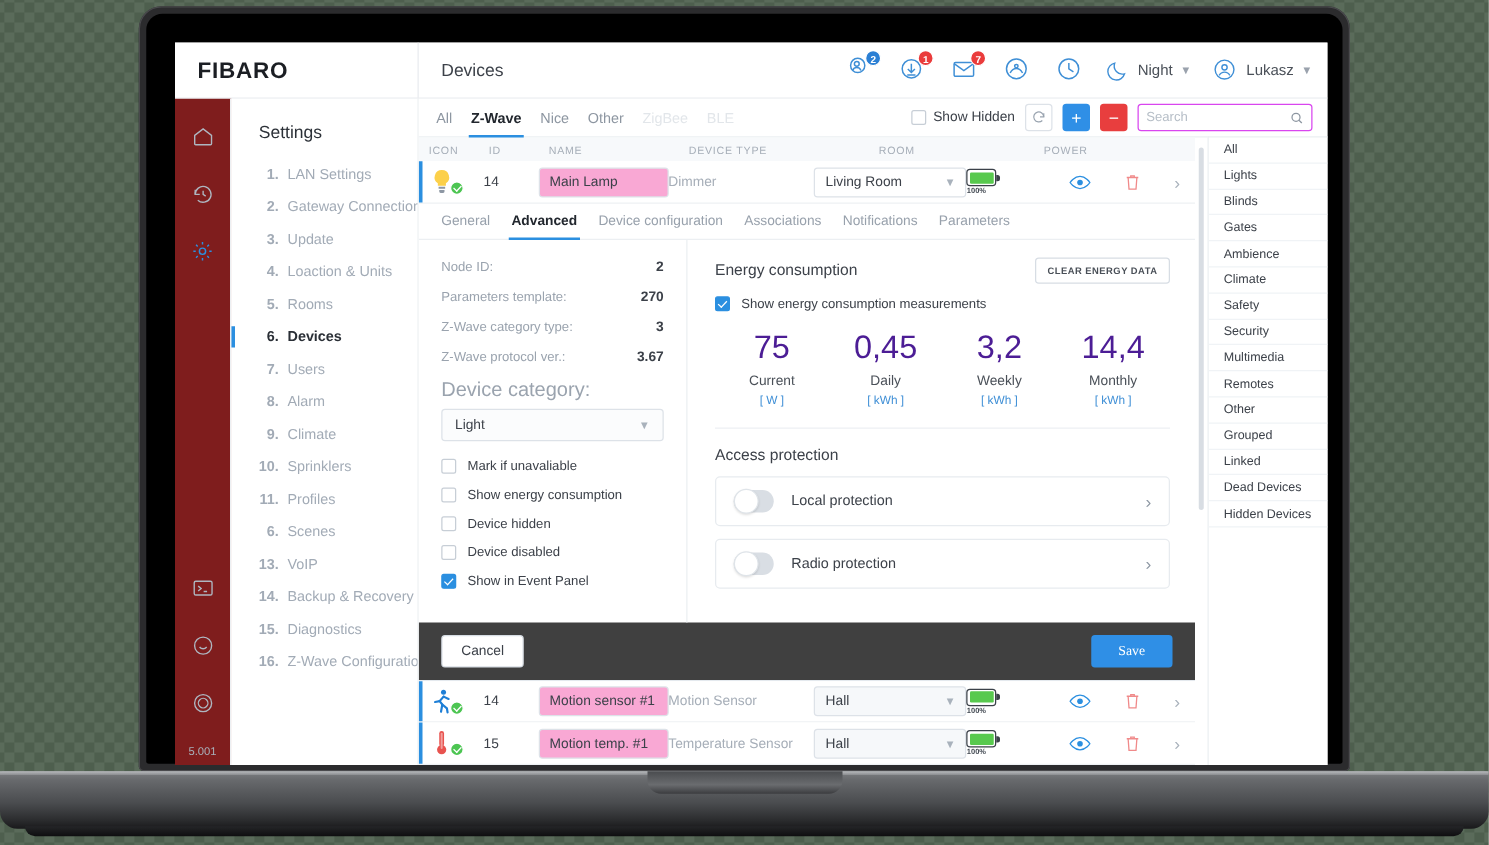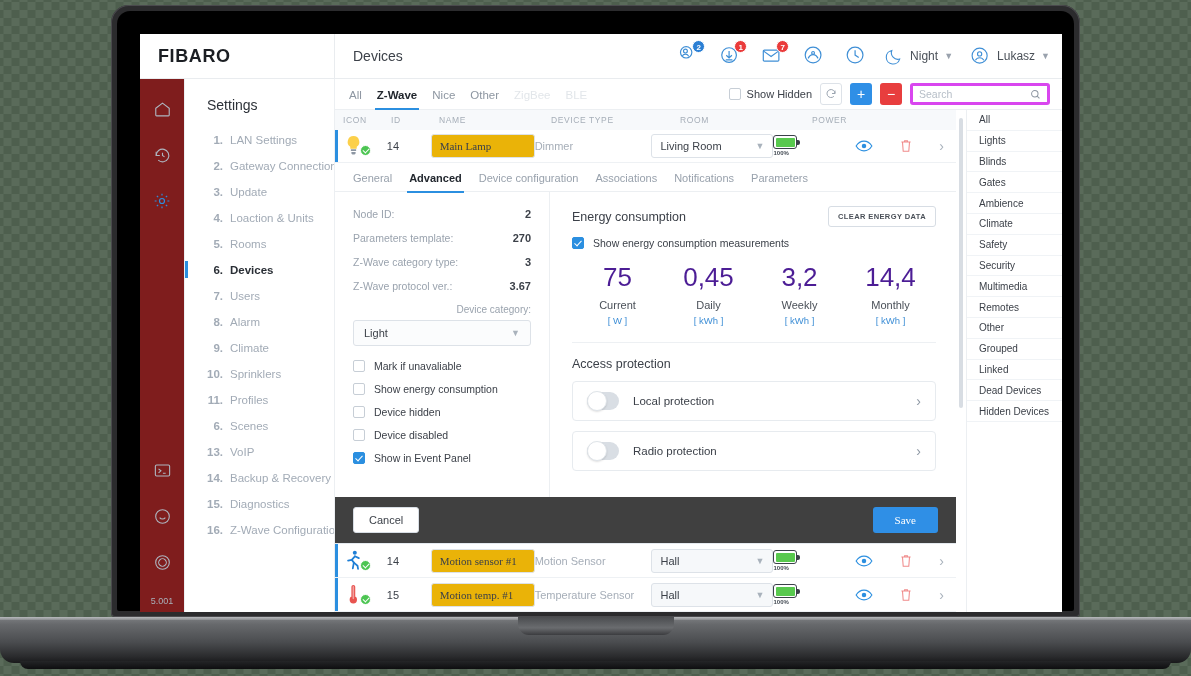--- a/index.html
+++ b/index.html
@@ -133,64 +133,64 @@
     border: solid #fff; border-width: 0 1.6px 1.6px 0; transform: rotate(43deg);
   }
   .btn-sq {
     width: 22px; height: 22px; border-radius: 3px; display: flex; align-items: center; justify-content: center;
     font-size: 14px; color: #fff; line-height: 1;
   }
   .btn-refresh { background: #fff; border: 1px solid #dde2e8; color: #9aa4b0; font-size: 11px; }
   .btn-add { background: #2f8fe6; }
   .btn-del { background: #e83e3e; }
   .search {
-    width: 140px; height: 22px; border: 3px solid #d946ef; border-radius: 3px;
+    width: 140px; height: 22px; border: 1px solid #d946ef; border-radius: 3px;
     display: flex; align-items: center; padding: 0 6px; background:#fff;
   }
   .search input { border: none; outline: none; font-size: 10.5px; color: #3c4149; width: 100%; font-family: inherit; }
   .search input::placeholder { color: #b6bec7; }
   .search .sicon { color: #8d96a1; font-size: 11px; }
 
   
   .content-row { flex: 1; display: flex; min-height: 0; }
   .scroll-col { flex: 1; min-width: 0; display: flex; flex-direction: column; overflow: hidden; border-top: 1px solid #eceff2; }
   .vscroll { width: 10px; flex: 0 0 10px; background: #fff; border-top: 1px solid #eceff2; padding: 8px 3px; }
   .vscroll-thumb { width: 4px; height: 290px; background: #d8dde3; border-radius: 2px; }
 
   
   .thead {
     height: 22px; display: flex; align-items: center; background: #f7f9fb;
     font-size: 8.5px; letter-spacing: .6px; color: #a6aeb8; padding-left: 8px;
   }
   .c-icon { width: 48px; }
   .c-id { width: 48px; }
   .c-name { width: 112px; }
-  .c-type { width: 129px; }
+  .c-type { width: 152px; }
   .c-room { width: 132px; }
   .c-power { width: 70px; }
   .c-act { flex: 1; }
 
   
   .drow {
     height: 38px; display: flex; align-items: center; padding-left: 8px;
     border-bottom: 1px solid #eef1f4; position: relative; background: #fff;
   }
   .drow::before { content:""; position:absolute; left:0; top:0; bottom:0; width:3px; background:#2b8fe0; }
   .dev-ico { width: 48px; position: relative; display: flex; align-items: center; }
   .ok-dot {
     position: absolute; left: 17px; bottom: 1px; width: 11px; height: 11px; border-radius: 50%;
     background: #4cc552; border: 1.5px solid #fff; display:flex; align-items:center; justify-content:center;
   }
   .ok-dot::after { content:""; width:3px; height:5px; border: solid #fff; border-width: 0 1.4px 1.4px 0; transform: rotate(43deg); margin-top:-1px;}
   .dev-id { width: 48px; font-size: 11px; color: #3c4149; }
   .dev-name { width: 112px; }
   .inp {
     width: 104px; height: 24px; border: 1px solid #dde2e8; border-radius: 3px;
-    background: #eab308; font-size: 11px; color: #3c4149; padding: 0 8px;
-    outline: none; font-family: Liberation Serif, serif;
+    background: #f9a8d4; font-size: 11px; color: #3c4149; padding: 0 8px;
+    outline: none; font-family: Liberation Sans, sans-serif;
   }
   .dev-type { width: 128px; font-size: 11px; color: #a6aeb8; }
   .dev-room { width: 132px; }
   .sel {
     width: 122px; height: 24px; border: 1px solid #dde2e8; border-radius: 3px; background: #fff;
     font-size: 11px; color: #3c4149; display: flex; align-items: center; padding: 0 8px;
   }
   .sel.grey { background: #f6f8fa; }
   .sel .caret2 { margin-left: auto; color: #a9b2bc; font-size: 9px; }
   .dev-power { width: 70px; display: flex; flex-direction: column; align-items: flex-start; }
@@ -214,21 +214,21 @@
   .dtabs { height: 29px; display: flex; align-items: center; gap: 17px; padding: 0 18px; border-bottom: 1px solid #eceff2; }
   .dtab { font-size: 11px; color: #98a1ac; position: relative; height: 29px; line-height: 31px; }
   .dtab.active { color: #22272e; font-weight: 700; }
   .dtab.active::after { content:""; position:absolute; left:-2px; right:-2px; bottom:-1px; height:2px; background:#2b8fe0; }
 
   .dbody { display: flex; min-height: 290px; }
   .dleft { width: 215px; flex: 0 0 215px; border-right: 1px solid #eceff2; padding: 16px 18px 16px 18px; }
   .kv { display: flex; font-size: 10.5px; margin-bottom: 12px; }
   .kv .k { color: #9aa3ae; }
   .kv .v { margin-left: auto; color: #3c4149; font-weight: 700; font-size: 11px; }
-  .fieldlbl { font-size: 10px; color: #9aa3ae; margin-bottom: 5px; text-align: right; }
+  .fieldlbl { font-size: 16px; color: #9aa3ae; margin-bottom: 5px; }
   .selbig {
     height: 26px; border: 1px solid #dde2e8; border-radius: 3px; background: #fbfcfd;
     display: flex; align-items: center; padding: 0 10px; font-size: 11px; color: #3c4149;
     margin-bottom: 14px;
   }
   .selbig .caret2 { margin-left: auto; color: #a9b2bc; font-size: 9px; }
   .chkline { display: flex; align-items: center; gap: 9px; font-size: 10.5px; color: #3c4149; margin-bottom: 11px; }
 
   .dright { flex: 1; padding: 14px 20px 16px 22px; min-width:0; }
   .sec-head { display: flex; align-items: center; margin-bottom: 10px; }

